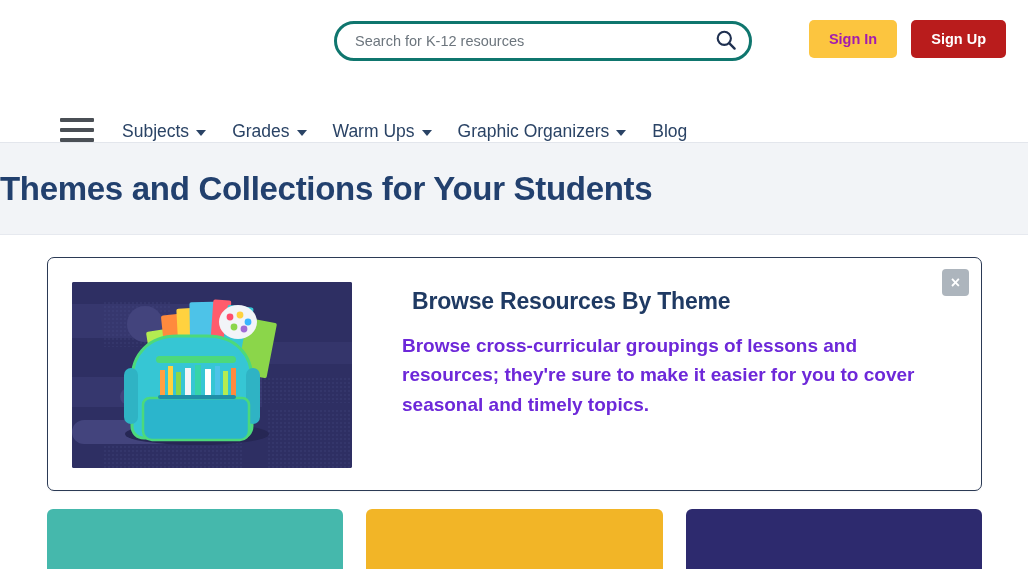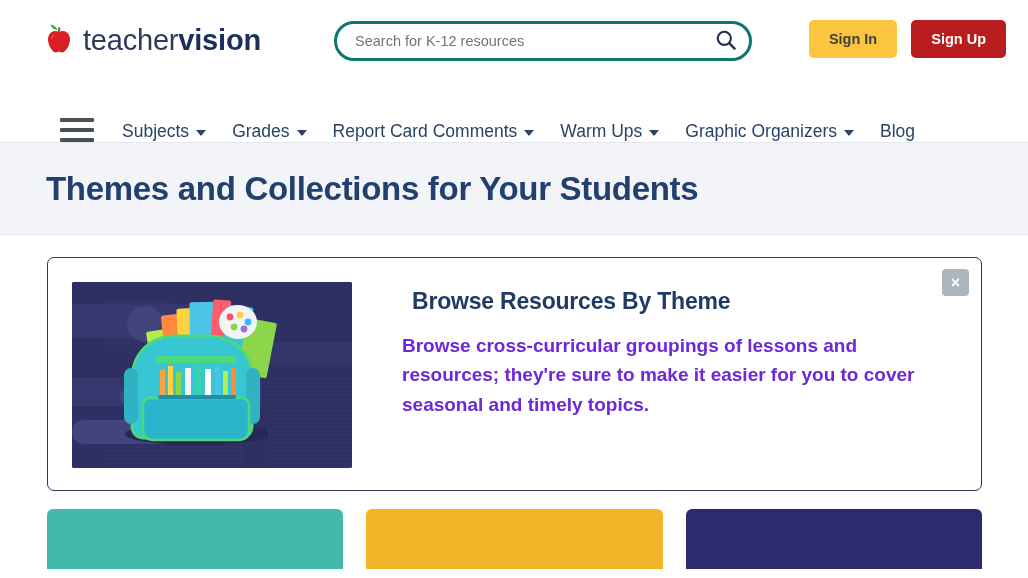--- a/index.html
+++ b/index.html
@@ -67,21 +67,21 @@
   .auth-wrap { position: absolute; right: 22px; top: 20px; display: flex; gap: 14px; }
   .btn {
     border: none; border-radius: 5px;
     font-family: "Liberation Sans", sans-serif;
     font-size: 14.5px; font-weight: 700;
     cursor: pointer;
     padding: 0 20px;
     height: 38px;
     line-height: 38px;
   }
-  .btn-signin { background: #fcc53f; color: #404040; min-width: 78px; }
+  .btn-signin { background: #fcc53f; color: #a21caf; min-width: 78px; }
   .btn-signup { background: #b91c1c; color: #ffffff; min-width: 78px; }
 
   
   .nav {
     position: relative;
     height: 63px;
     background: #ffffff;
     border-bottom: 1px solid #e3e6ec;
     display: flex;
     align-items: flex-end;
@@ -109,21 +109,20 @@
     display: inline-block;
     margin-top: 3px;
   }
 
   
   .title-band {
     background: #f2f4f7;
     height: 92px;
     display: flex;
     align-items: center;
-    padding-left: 46px;
     border-bottom: 1px solid #e6e9ef;
   }
   .page-title {
     font-size: 33px;
     font-weight: 700;
     color: #22406e;
     letter-spacing: -0.3px;
     margin: 0;
   }
 
@@ -183,33 +182,20 @@
     border-radius: 6px 6px 0 0;
   }
 </style>
 </head>
 <body>
 
 <div class="page">
 
   <div class="header">
 
-    <div class="logo-wrap">
-      <span class="apple-logo">
-        <svg width="30" height="34" viewBox="0 0 30 34">
-          <path d="M13.6 7.2c-1.2-3-4-5.2-7.2-5.6 1 3.2 3.6 5.4 7.2 5.6z" fill="#3faa4b"></path>
-          <rect x="14.0" y="4.2" width="2.2" height="6.4" rx="1" fill="#8a6a3a"></rect>
-          <path d="M15 9.2c-1.9-1.3-4.3-1.6-6.4-0.7C5.8 9.7 4 12.6 4 16.3c0 6.4 4.6 13.2 7.9 13.2 1.3 0 2.2-0.7 3.1-0.7s1.8 0.7 3.1 0.7c3.3 0 7.9-6.8 7.9-13.2 0-3.7-1.8-6.6-4.6-7.8-2.1-0.9-4.5-0.6-6.4 0.7z" fill="#d81f26"></path>
-          <path d="M9.3 11.6c-1.4 0.9-2.3 2.6-2.4 4.6 0 0.5 0.5 0.7 0.8 0.3 0.7-1.7 1.6-3 2.6-3.8 0.6-0.5 0.1-1.5-1-1.1z" fill="#ee4b4b" opacity="0.85"></path>
-        </svg>
-      </span>
-      <span class="brand-text">
-        <span class="b-light">teacher</span><span class="b-bold">vision</span>
-      </span>
-    </div>
 
     <div class="search-box">
       <input class="search-input" type="text" placeholder="Search for K-12 resources" style="">
       <button class="search-btn">
         <span>
           <svg width="22" height="22" viewBox="0 0 22 22">
             <circle cx="9.3" cy="9.3" r="6.6" fill="none" stroke="#1f3050" stroke-width="2.1"></circle>
             <line x1="14.2" y1="14.2" x2="19.6" y2="19.6" stroke="#1f3050" stroke-width="2.4" stroke-linecap="round"></line>
           </svg>
         </span>
@@ -228,24 +214,20 @@
       <span></span>
       <span></span>
     </div>
     <div class="nav-items">
       <div class="nav-item">
         <span>Subjects</span>
         <span class="caret"></span>
       </div>
       <div class="nav-item">
         <span>Grades</span>
-        <span class="caret"></span>
-      </div>
-      <div class="nav-item">
-        <span>Report Card Comments</span>
         <span class="caret"></span>
       </div>
       <div class="nav-item">
         <span>Warm Ups</span>
         <span class="caret"></span>
       </div>
       <div class="nav-item">
         <span>Graphic Organizers</span>
         <span class="caret"></span>
       </div>

